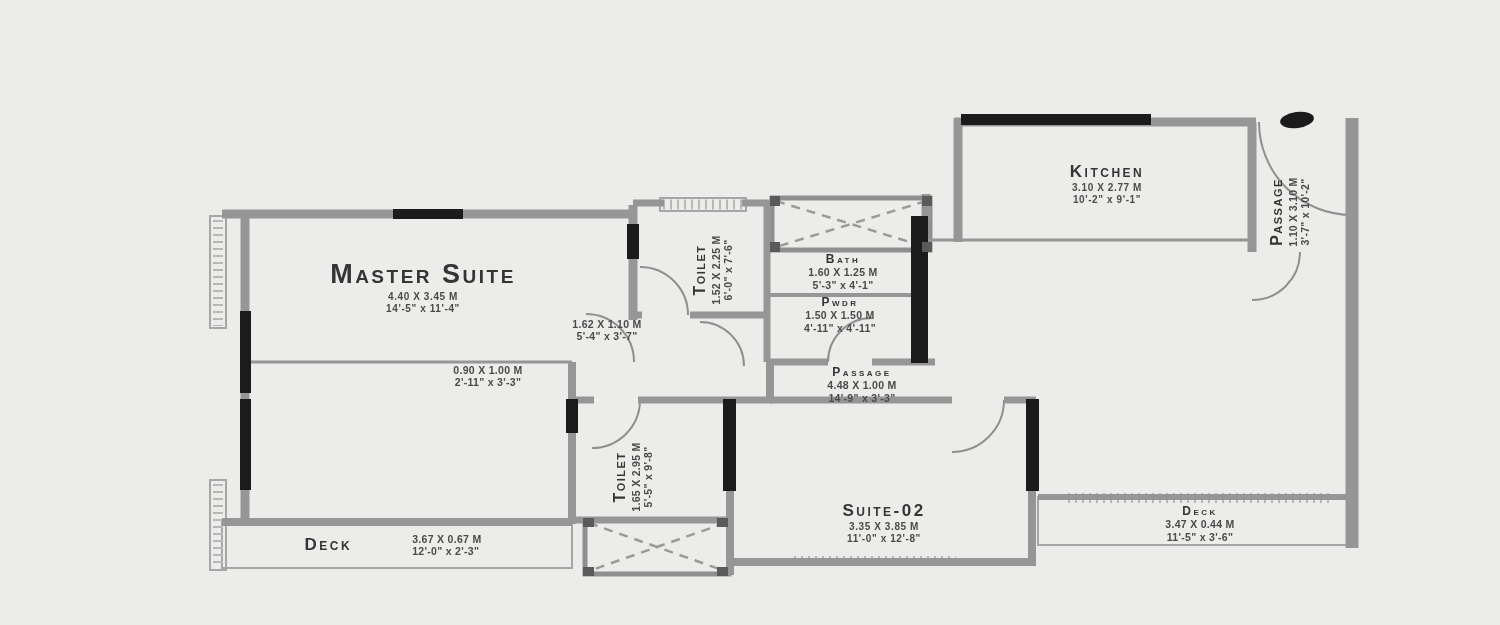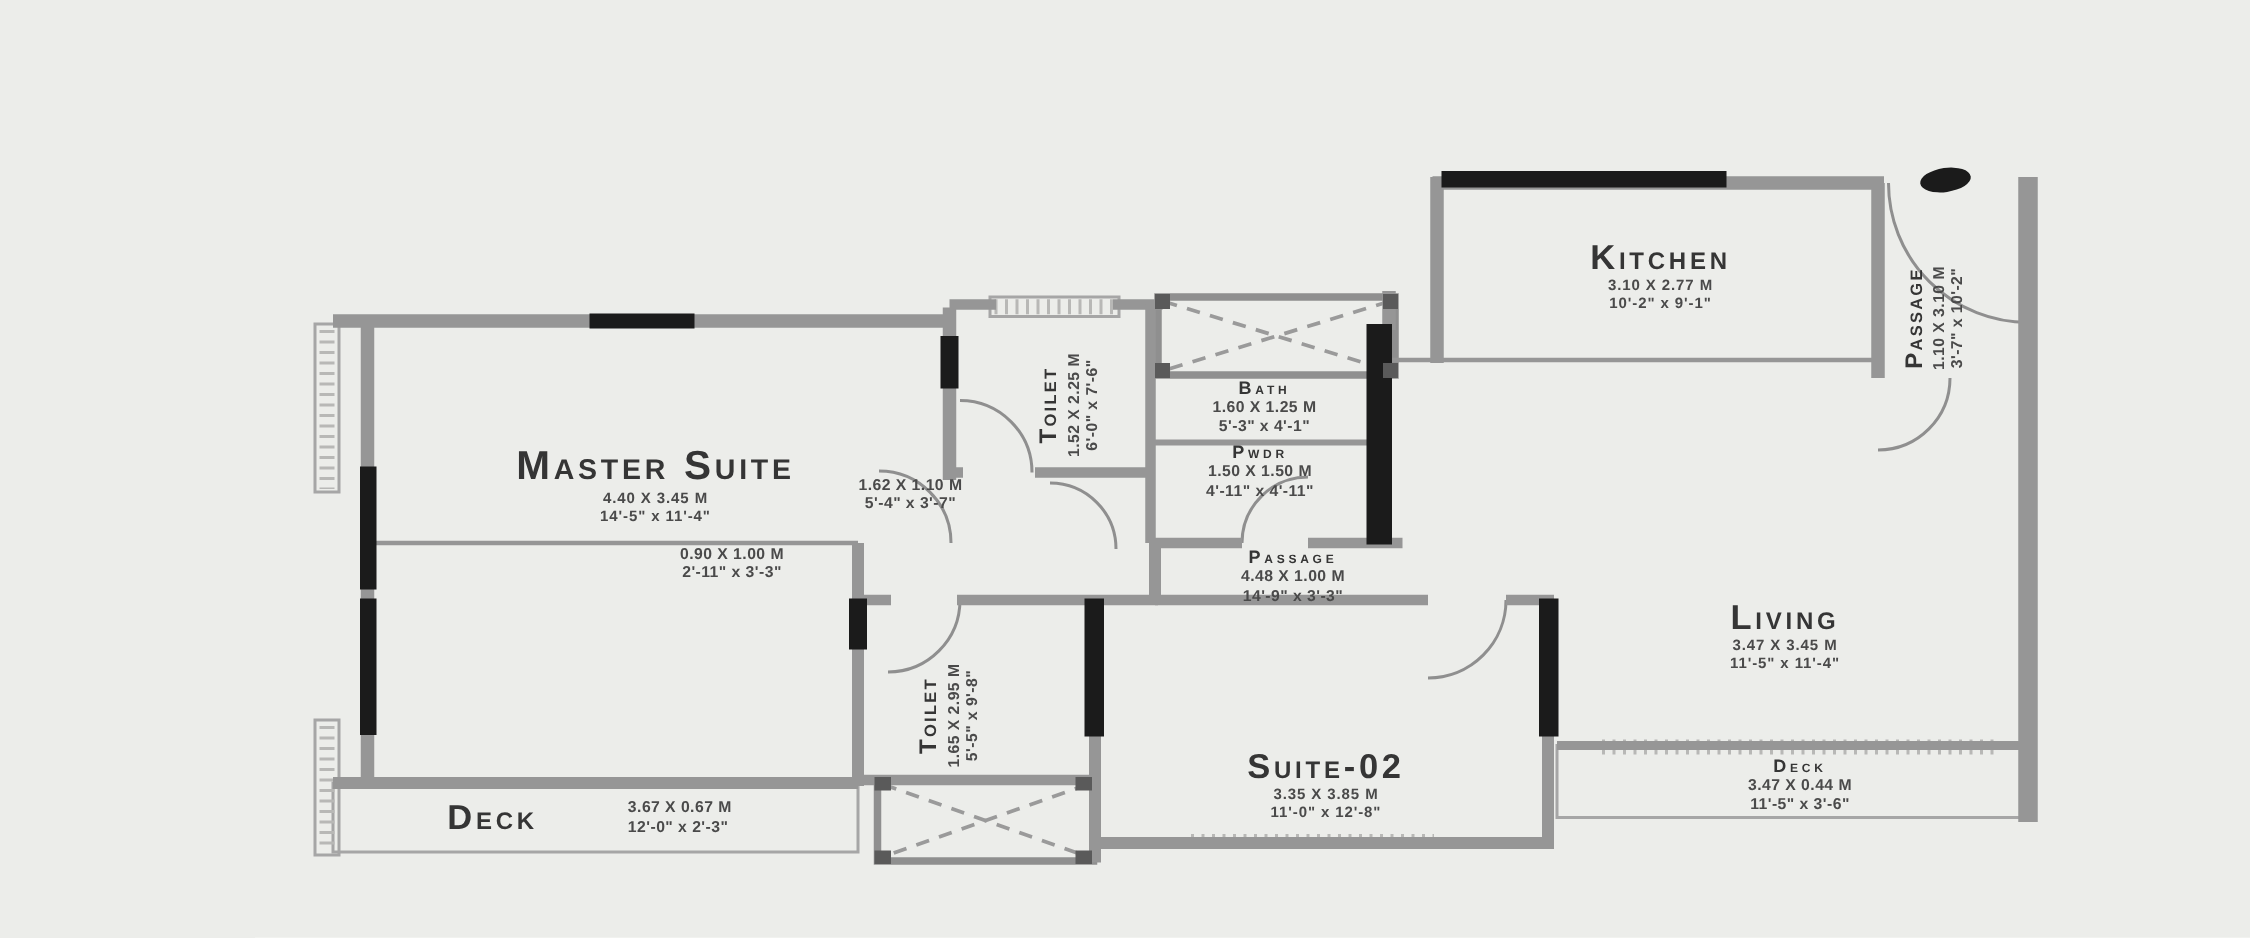--- a/index.html
+++ b/index.html
@@ -22,21 +22,21 @@
   }
   .label.vert{transform:translate(-50%,-50%) rotate(-90deg);}
   .room-name{
     display:block;
     font-variant:small-caps;
     font-weight:700;
     letter-spacing:2.5px;
     color:#353535;
   }
   .nm-lg{font-size:27px;}
-  .nm-md{font-size:23px;}
+  .nm-md{font-size:17px;}
   .nm-sm{font-size:12px;}
   .nm-vt{font-size:16px;letter-spacing:1.5px;}
   .dim{
     display:block;
     font-size:10px;
     font-weight:700;
     letter-spacing:.6px;
     color:#4a4a4a;
   }
   .dim-sm{font-size:10.5px;letter-spacing:.3px;}
@@ -139,21 +139,21 @@
       <rect x="922" y="196" width="10" height="10"></rect>
       <rect x="770" y="242" width="10" height="10"></rect>
       <rect x="922" y="242" width="10" height="10"></rect>
       <rect x="583" y="518" width="11" height="9"></rect>
       <rect x="717" y="518" width="11" height="9"></rect>
       <rect x="583" y="567" width="11" height="9"></rect>
       <rect x="717" y="567" width="11" height="9"></rect>
     </g>
   </svg>
 
-  <div class="label" style="left:437px;top:287px;margin-top:36px;">
+  <div class="label" style="left:423px;top:287px;">
     <span class="room-name nm-lg">Master Suite</span>
     <span class="dim">4.40 X 3.45 M</span>
     <span class="dim">14'-5" x 11'-4"</span>
   </div>
 
   <div class="label vert" style="left:713px;top:270px;">
     <span class="room-name nm-vt">Toilet</span>
     <span class="dim dim-sm">1.52 X 2.25 M</span>
     <span class="dim dim-sm">6'-0" x 7'-6"</span>
   </div>
@@ -205,25 +205,20 @@
     <span class="dim dim-sm">1.65 X 2.95 M</span>
     <span class="dim dim-sm">5'-5" x 9'-8"</span>
   </div>
 
   <div class="label" style="left:884px;top:489px;margin-top:34px;">
     <span class="room-name nm-md">Suite-02</span>
     <span class="dim">3.35 X 3.85 M</span>
     <span class="dim">11'-0" x 12'-8"</span>
   </div>
 
-  <div class="label" style="left:1190px;top:424px;">
-    <span class="room-name nm-md">Living</span>
-    <span class="dim">3.47 X 3.45 M</span>
-    <span class="dim">11'-5" x 11'-4"</span>
-  </div>
 
   <div class="label" style="left:393px;top:545px;">
     <div class="deck-row">
       <span class="room-name nm-md">Deck</span>
       <span class="dimcol">
         <span class="dim dim-sm">3.67 X 0.67 M</span>
         <span class="dim dim-sm">12'-0" x 2'-3"</span>
       </span>
     </div>
   </div>

